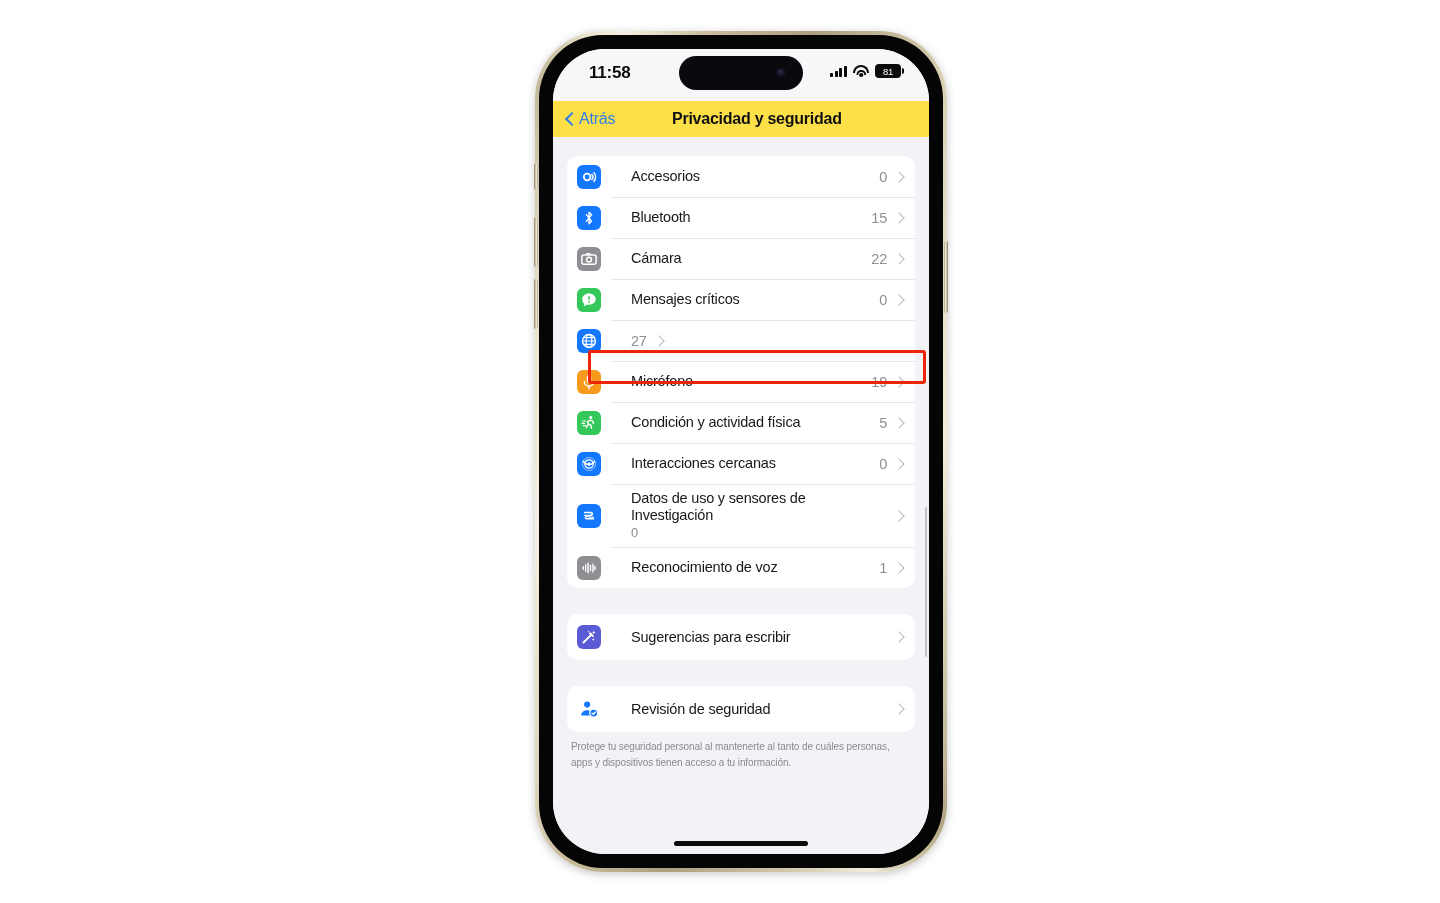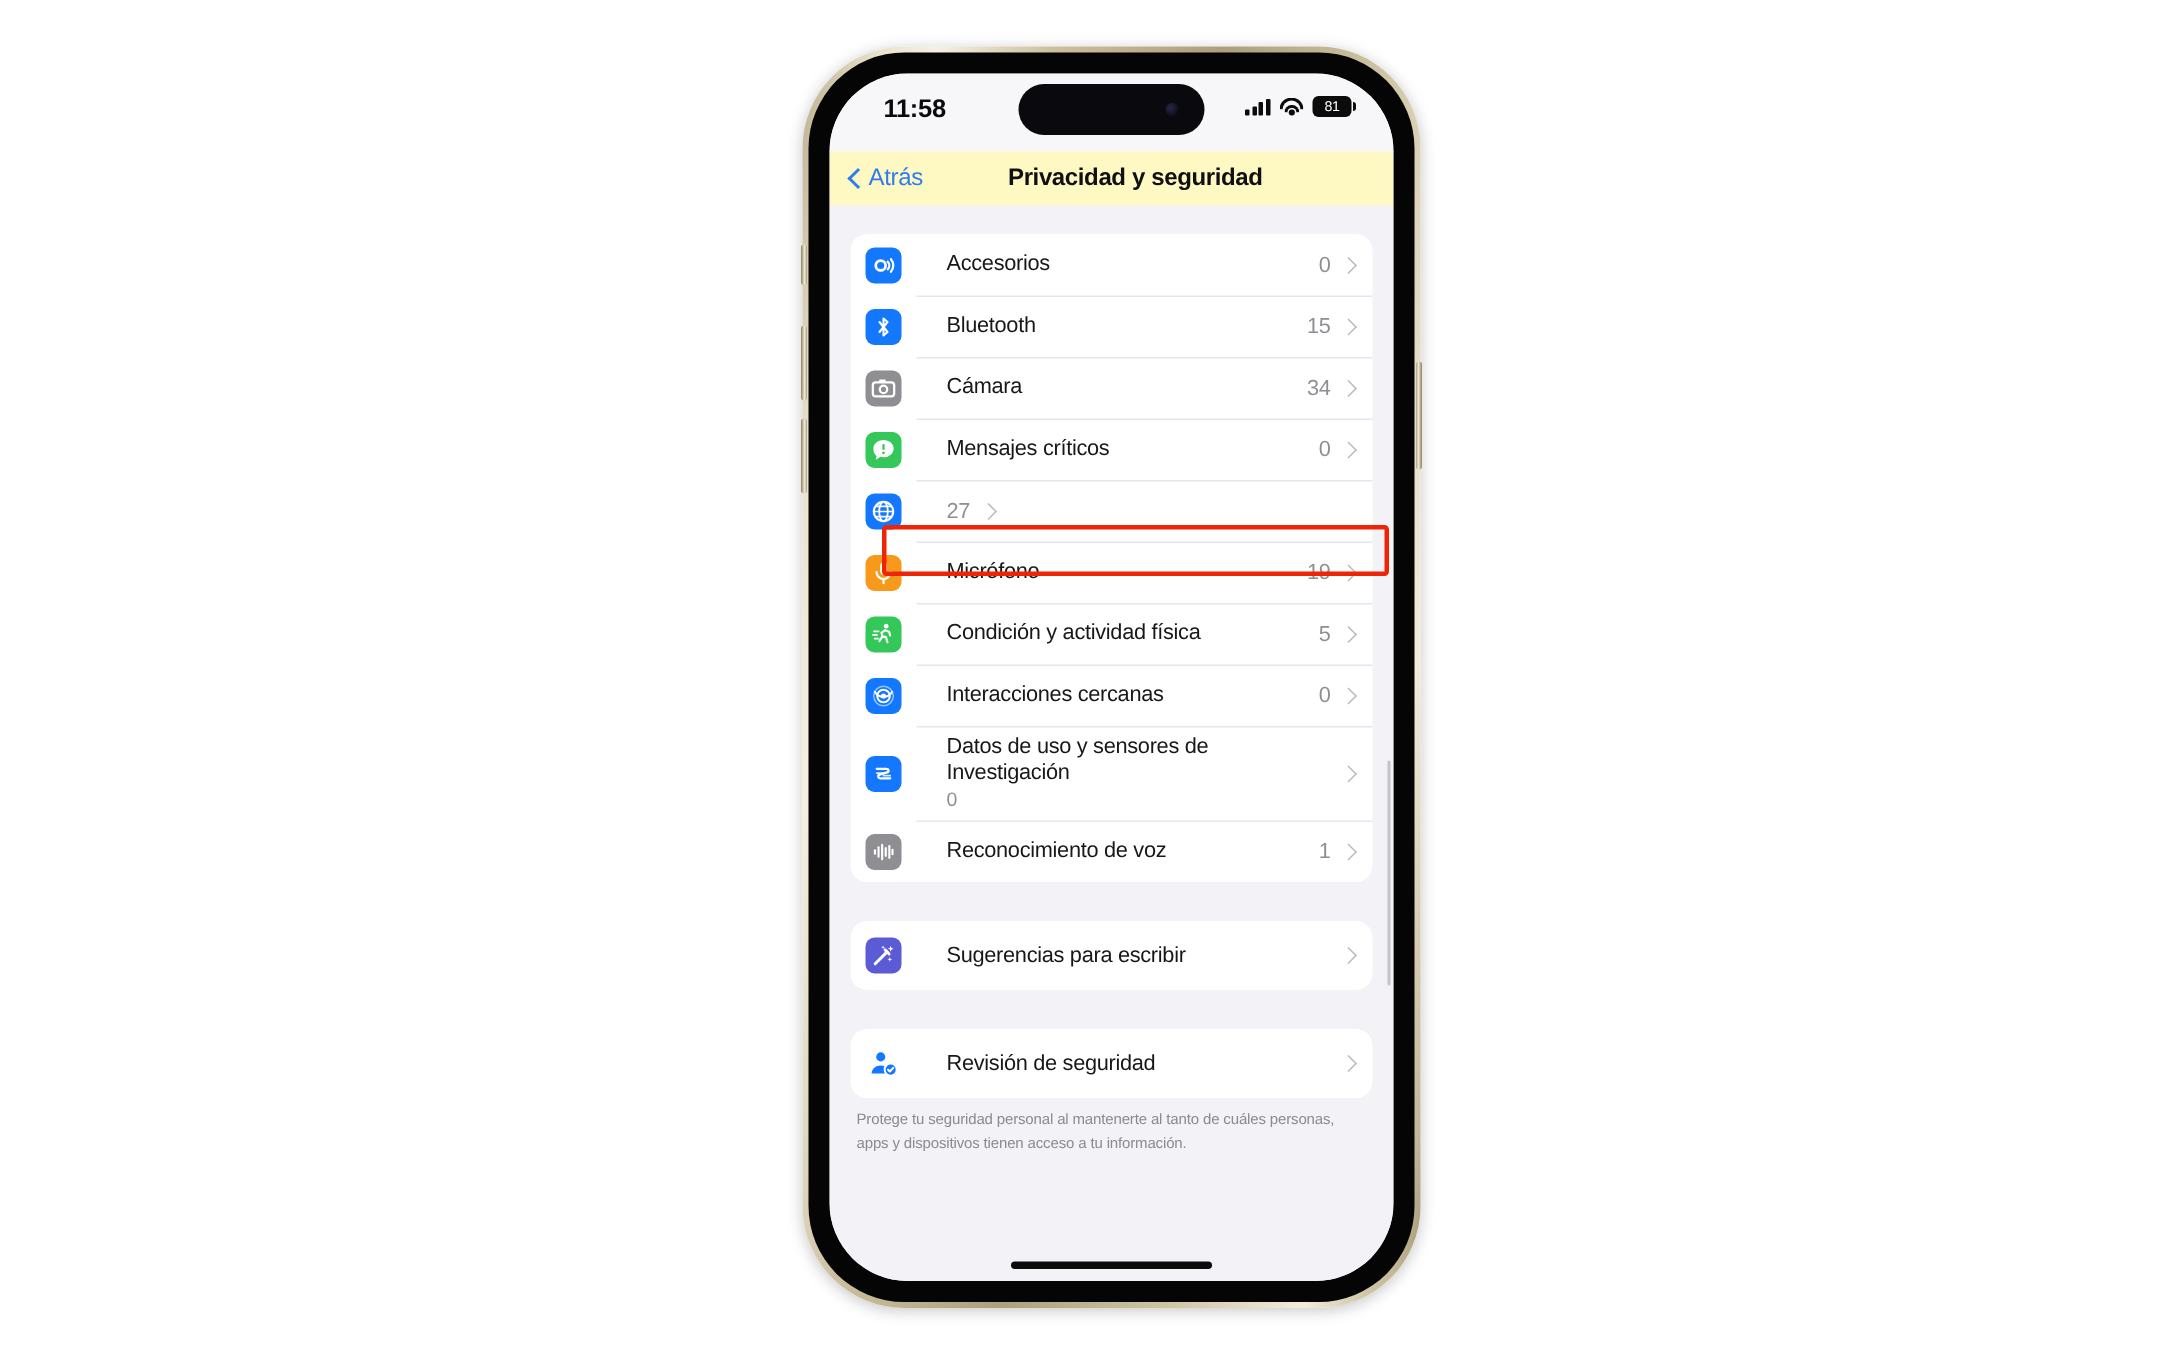--- a/index.html
+++ b/index.html
@@ -88,21 +88,21 @@
   }
   .battery::after{
     content:""; position:absolute; right:-3px; top:4px;
     width:2px; height:6px; border-radius:0 2px 2px 0; background:#0b0b0c;
   }
   .battery b{ font-size:9.5px; color:#fff; font-weight:normal; letter-spacing:-.3px; }
 
   
   .navbar{
     position:absolute; left:0; top:52px; width:376px; height:36px;
-    background:#fef9c3;
+    background:#fde047;
     display:flex; align-items:center;
   }
   .back{
     display:flex; align-items:center; gap:4px;
     margin-left:11px; cursor:pointer;
   }
   .chev-back{ width:11px; height:11px; position:relative; }
   .chev-back::before{
     content:""; position:absolute; left:3px; top:0.5px;
     width:8px; height:8px;
@@ -273,21 +273,21 @@
                 <svg width="18" height="18" viewBox="0 0 24 24">
                     <rect x="2.5" y="6.5" width="19" height="12.5" rx="2.6" fill="none" stroke="#fff" stroke-width="2"></rect>
                     <circle cx="12" cy="12.8" r="3.3" fill="none" stroke="#fff" stroke-width="2"></circle>
                     <rect x="8" y="4" width="6" height="2.4" rx="1" fill="#fff"></rect>
                   </svg>
               </div>
               <div class="row-main">
                 <div class="row-label">Cámara</div>
               </div>
               <div class="row-right">
-                <span class="count">34</span>
+                <span class="count">22</span>
                 <span class="chev"></span>
               </div>
             </div>
 
             <div class="row">
               <div class="ico" style="background:#34c759">
                 <svg width="18" height="18" viewBox="0 0 24 24">
                     <path d="M12 3.2c5.1 0 9 3.3 9 7.6 0 4.2-3.9 7.6-9 7.6-.9 0-1.8-.1-2.6-.3L5 20.6l.9-3.2C4.1 16 3 13.5 3 10.8c0-4.3 3.9-7.6 9-7.6z" fill="#fff"></path>
                     <rect x="11" y="6.6" width="2" height="5.4" rx="1" fill="#34c759"></rect>
                     <circle cx="12" cy="14.6" r="1.2" fill="#34c759"></circle>

